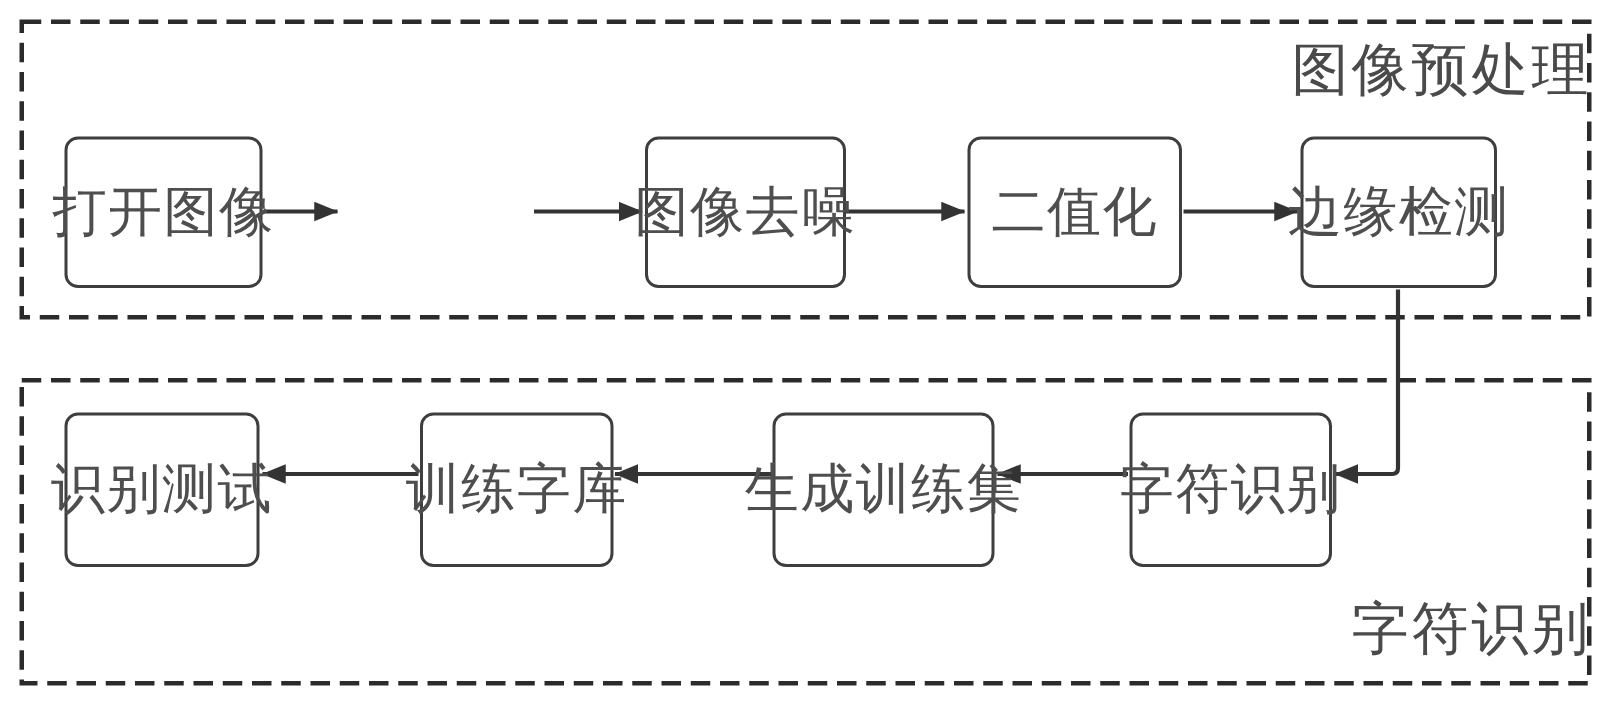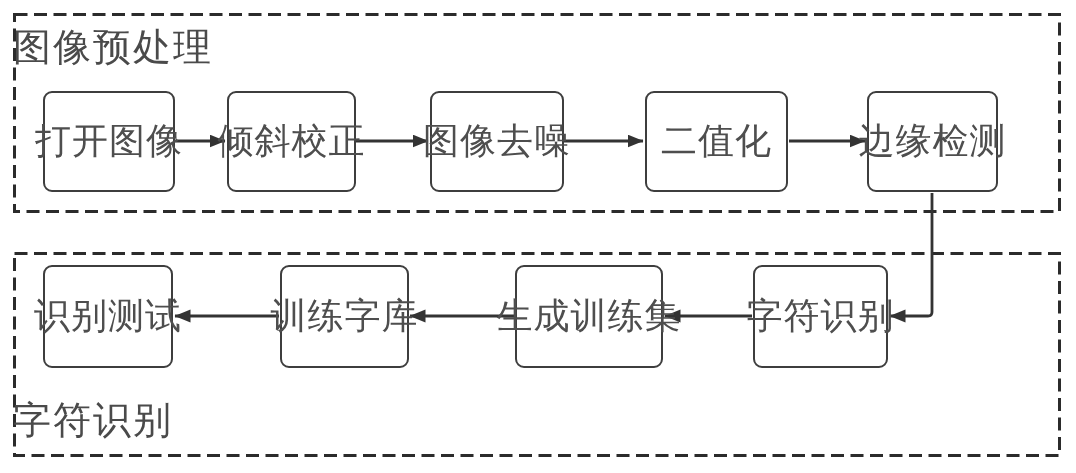--- a/index.html
+++ b/index.html
@@ -19,21 +19,21 @@
     position: absolute;
     left: 0;
     top: 0;
     width: 1076px;
     height: 473px;
   }
   .section-title {
     position: absolute;
     left: 13px;
     width: 1048px;
-    text-align: left;
+    text-align: right;
     font-size: 38px;
     line-height: 42px;
     color: #4a4a4a;
     letter-spacing: 2px;
     white-space: nowrap;
   }
   .flow-box {
     position: absolute;
     box-sizing: border-box;
     background: #ffffff;
@@ -41,21 +41,21 @@
     border-radius: 9px;
     display: flex;
     align-items: center;
     justify-content: center;
     font-size: 36px;
     color: #4e4e4e;
     letter-spacing: 1px;
     white-space: nowrap;
   }
   .row-top { top: 91px; height: 101px; }
-  .row-bottom { top: 265px; height: 103px; }
+  .row-bottom { top: 275px; height: 103px; }
 </style>
 </head>
 <body>
 
 <div class="canvas">
 
   <svg class="lines-svg" viewBox="0 0 1076 473">
     <defs>
       <marker id="ah" markerUnits="userSpaceOnUse" markerWidth="17" markerHeight="14" refX="15.5" refY="6.5" orient="auto">
         <polygon points="0,0 16,6.5 0,13" fill="#333333"></polygon>
@@ -74,21 +74,20 @@
 
     <path d="M752,316 H665" stroke="#333333" stroke-width="2.8" fill="none" marker-end="url(#ah)"></path>
     <path d="M514,316 H410" stroke="#333333" stroke-width="2.8" fill="none" marker-end="url(#ah)"></path>
     <path d="M279,316 H175" stroke="#333333" stroke-width="2.8" fill="none" marker-end="url(#ah)"></path>
   </svg>
 
   <div class="section-title" style="top:26px">图像预处理</div>
   <div class="section-title" style="top:399px">字符识别</div>
 
   <div class="flow-box row-top" style="left:43px;width:132px">打开图像</div>
-  <div class="flow-box row-top" style="left:227px;width:129px">倾斜校正</div>
   <div class="flow-box row-top" style="left:430px;width:134px">图像去噪</div>
   <div class="flow-box row-top" style="left:867px;width:131px">边缘检测</div>
   <div class="flow-box row-top" style="left:645px;width:143px">二值化</div>
 
   <div class="flow-box row-bottom" style="left:753px;width:135px">字符识别</div>
   <div class="flow-box row-bottom" style="left:280px;width:129px">训练字库</div>
   <div class="flow-box row-bottom" style="left:515px;width:148px">生成训练集</div>
   <div class="flow-box row-bottom" style="left:43px;width:130px">识别测试</div>
 
 </div>

